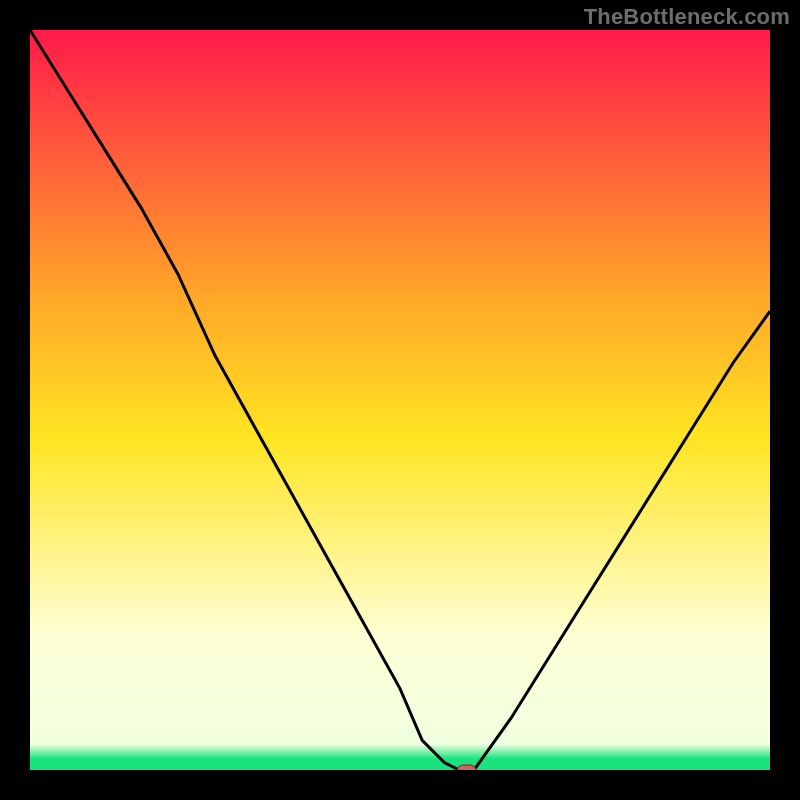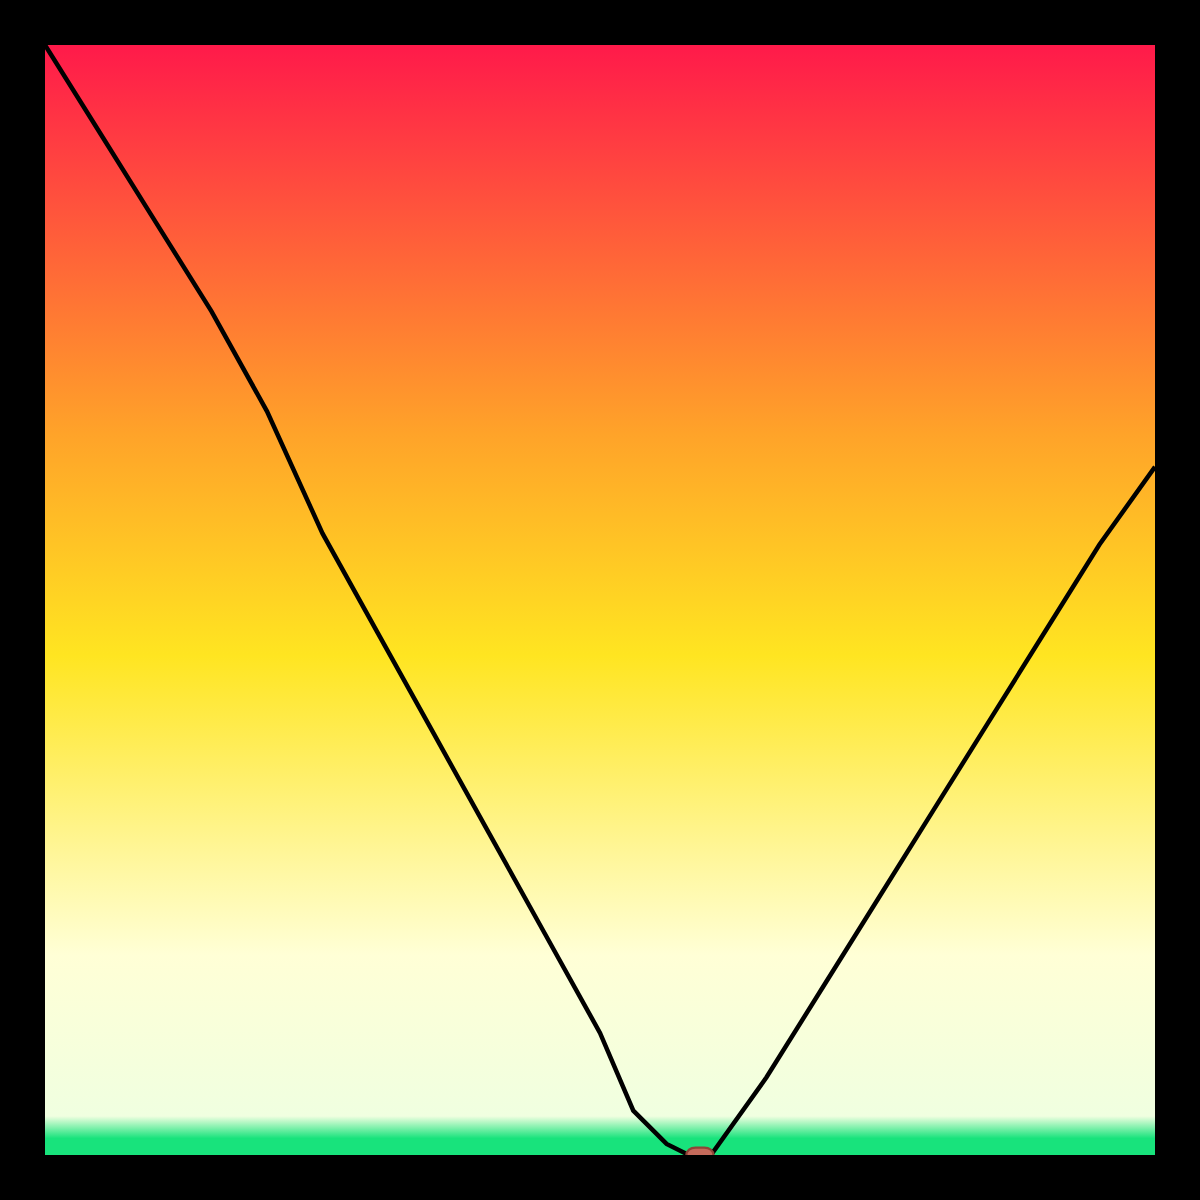--- a/index.html
+++ b/index.html
@@ -38,20 +38,21 @@
   .plot-area svg {
     display: block;
     width: 100%;
     height: 100%;
   }
 </style>
 </head>
 <body>
 
 <div class="frame">
+  <div class="watermark">TheBottleneck.com</div>
 
   <div class="plot-area">
     <svg id="plot-svg" viewBox="0 0 740 740" preserveAspectRatio="none">
       <defs>
         <linearGradient id="bg-grad" x1="0" y1="0" x2="0" y2="1">
             <stop offset="0%" stop-color="#ff1a4a"></stop>
             <stop offset="35%" stop-color="#ffa329"></stop>
             <stop offset="55.00000000000001%" stop-color="#ffe521"></stop>
             <stop offset="82%" stop-color="#ffffd6"></stop>
             <stop offset="96.5%" stop-color="#f0ffe0"></stop>

